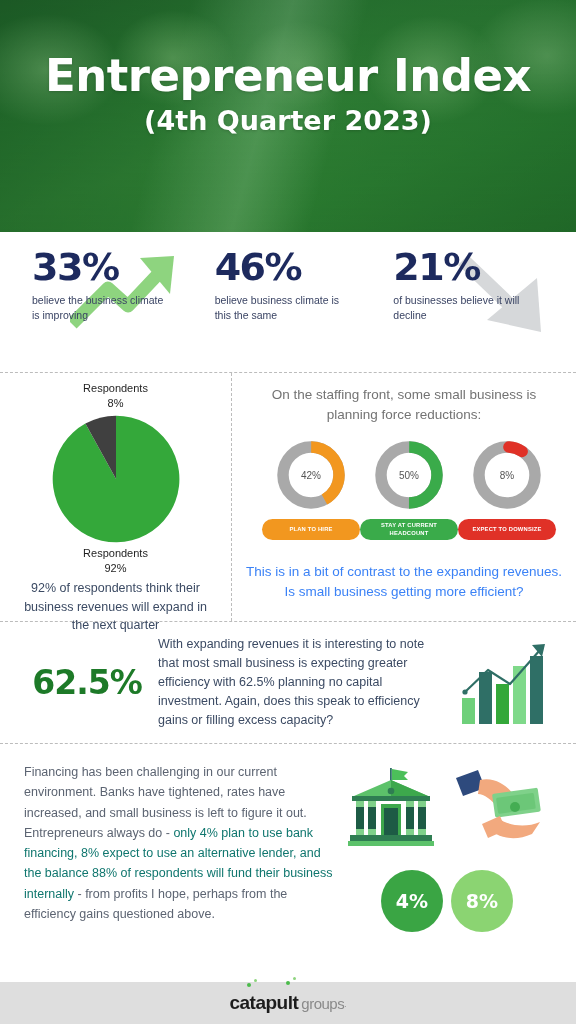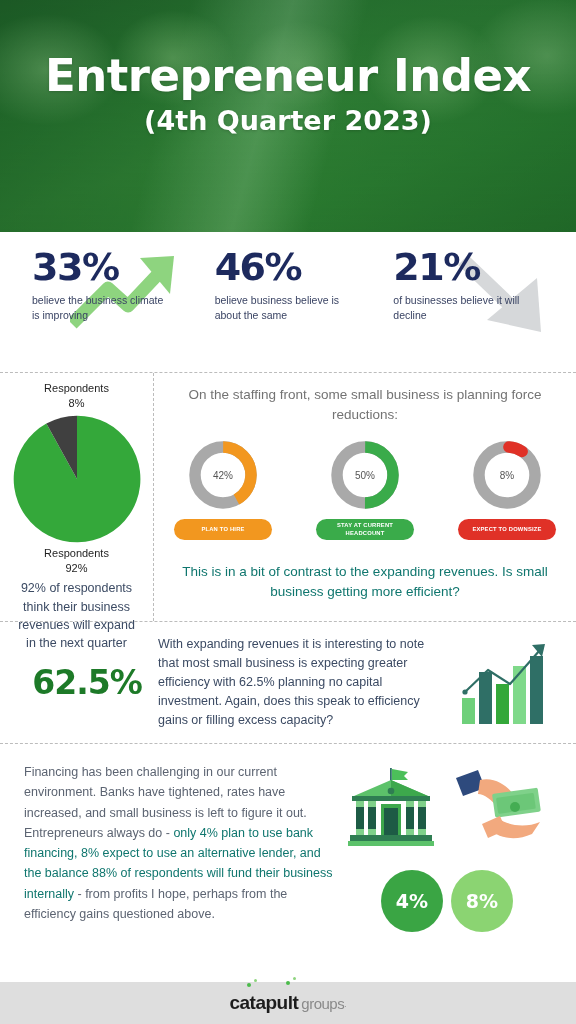--- a/index.html
+++ b/index.html
@@ -100,39 +100,39 @@
   .pie-wrap { display: flex; justify-content: center; margin-top: 2px; }
   .pie-label-bottom { text-align: center; font-size: 11px; color: #1f1f1f; line-height: 1.35; margin-top: 1px; }
   .pie-caption {
     text-align: center; font-size: 12.5px; color: #3b4a63;
     line-height: 1.45; margin-top: 4px; padding: 0 14px;
   }
 
   .staff-head {
     text-align: center; font-size: 13.5px; color: #737373; line-height: 1.45;
   }
-  .donuts { display: flex; justify-content: flex-end; margin-top: 14px; padding: 0 6px; gap: 44px; }
+  .donuts { display: flex; justify-content: flex-end; margin-top: 14px; padding: 0 6px; }
   .donut-col { width: 98px; text-align: center; }
   .donut-center {
     position: absolute; inset: 0;
     display: flex; align-items: center; justify-content: center;
     font-size: 10px; color: #555; font-weight: 400;
   }
   .donut-holder { position: relative; width: 74px; height: 74px; margin: 0 auto; }
   .pill {
     margin-top: 7px; border-radius: 11px; height: 21px;
     display: flex; align-items: center; justify-content: center;
     color: #fff; font-size: 5.8px; font-weight: 700; letter-spacing: 0.2px;
     line-height: 1.25; text-align: center; padding: 0 4px;
   }
   .pill.hire { background: #f2971f; }
   .pill.stay { background: #3aab4a; }
   .pill.down { background: #e03127; }
   .staff-foot {
-    text-align: center; font-size: 13.5px; color: #0f766e;
+    text-align: center; font-size: 13.5px; color: #3b82f6;
     line-height: 1.45; margin-top: 22px;
   }
 
   
   .sixty {
     position: relative; height: 122px;
     border-bottom: 1px dashed #bcbcbc;
     display: flex; align-items: center; padding: 0 16px;
   }
   .sixty-num {
@@ -191,21 +191,21 @@
       <svg class="arrow-up" width="115" height="80" viewBox="0 0 115 80">
         <path d="M2 72 L38 36 L58 54 L92 18" stroke="#8ed47f" stroke-width="13" fill="none" stroke-linejoin="round" stroke-linecap="butt"></path>
         <path d="M70 6 L104 4 L100 42 Z" fill="#8ed47f"></path>
       </svg>
       <div class="stat-num">33%</div>
       <div class="stat-desc">believe the business climate is improving</div>
     </div>
 
     <div class="stat">
       <div class="stat-num">46%</div>
-      <div class="stat-desc">believe business believe is about the same</div>
+      <div class="stat-desc">believe business climate is this the same</div>
     </div>
 
     <div class="stat">
       <svg class="arrow-down" width="100" height="90" viewBox="0 0 100 90">
         <path d="M6 6 L54 52" stroke="#d6d8da" stroke-width="14" fill="none" stroke-linecap="butt"></path>
         <path d="M80 24 L84 78 L30 66 Z" fill="#d6d8da"></path>
       </svg>
       <div class="stat-num">21%</div>
       <div class="stat-desc">of businesses believe it will decline</div>
     </div>

